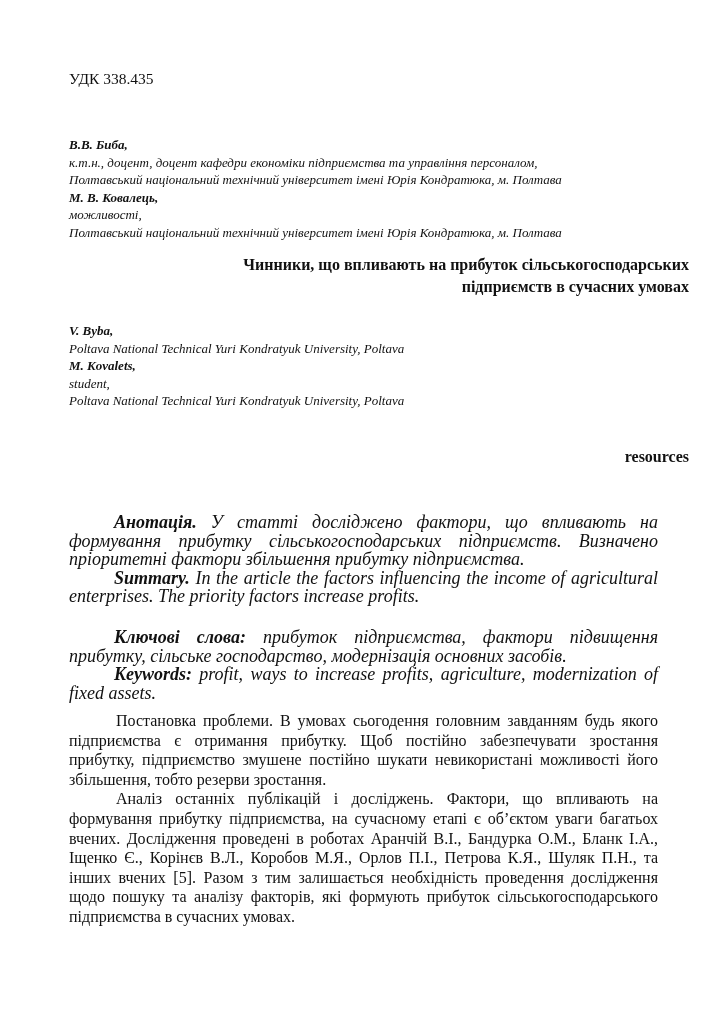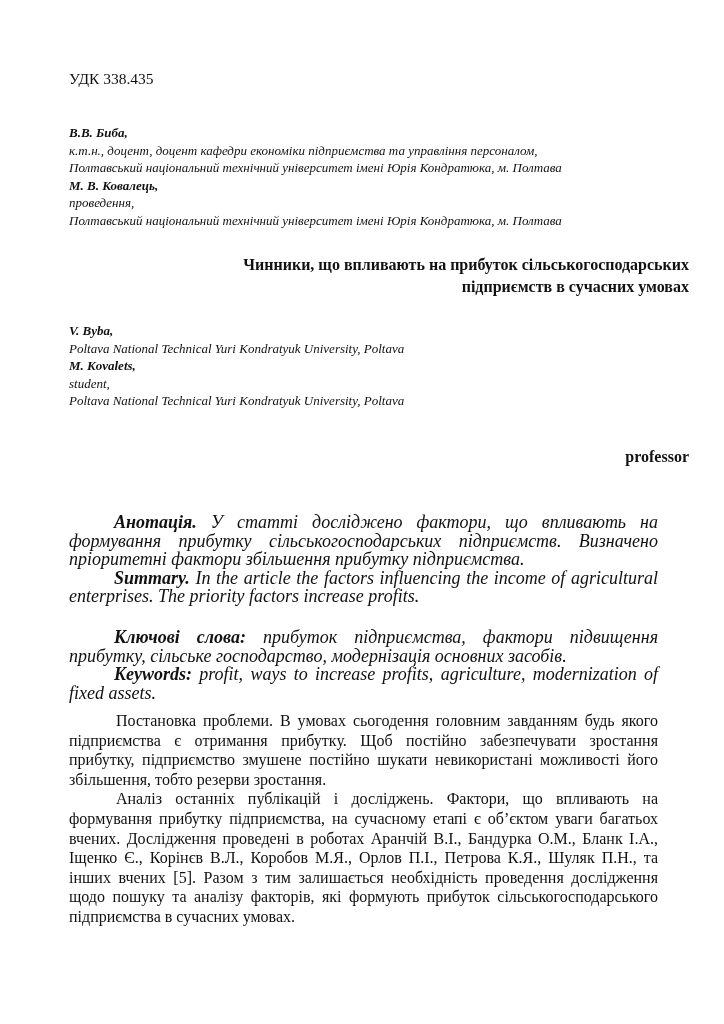--- a/index.html
+++ b/index.html
@@ -5,21 +5,21 @@
     html, body { margin: 0; padding: 0; background: #ffffff; }
     body { width: 724px; height: 1024px; position: relative; overflow: hidden;
       font-family: "Liberation Serif", "DejaVu Serif", serif; color: #111; }
     .page { position: absolute; left: 0; top: 0; width: 724px; height: 1024px; padding-left: 19px; }
     .abs { position: absolute; white-space: nowrap; }
     .udk { left: 69px; top: 70px; font-size: 15.5px; }
     .small { font-size: 13px; line-height: 17.5px; }
     .b { font-weight: normal; }
     .i { font-style: italic; }
     .bi { font-weight: bold; font-style: italic; }
-    .authors-ua { left: 69px; top: 124px; }
+    .authors-ua { left: 69px; top: 136px; }
     .authors-en { left: 69px; top: 322px; }
     .title { position: absolute; left: 99px; width: 590px; text-align: right; font-weight: bold;
       font-size: 16px; line-height: 22px; }
     .title-ua { top: 254px; }
     .title-en { top: 446px; }
     .block { position: absolute; left: 69px; width: 589px; font-size: 18px; line-height: 18.5px;
       text-align: justify; font-style: italic; }
     .indent { text-indent: 45px; }
     .abstract { top: 513px; }
     .keywords { top: 628px; }
@@ -34,39 +34,39 @@
 
 <div class="page">
 
   <div class="abs udk">УДК 338.435</div>
 
   <div class="abs authors-ua small">
     <span class="line bi">В.В. Биба,</span>
     <span class="line i">к.т.н., доцент, доцент кафедри економіки підприємства та управління персоналом,</span>
     <span class="line i">Полтавський національний технічний університет імені Юрія Кондратюка, м. Полтава</span>
     <span class="line bi">М. В. Ковалець,</span>
-    <span class="line i">проведення,</span>
+    <span class="line i">можливості,</span>
     <span class="line i">Полтавський національний технічний університет імені Юрія Кондратюка, м. Полтава</span>
   </div>
 
   <div class="title title-ua">
     <span class="line">Чинники, що впливають на прибуток сільськогосподарських</span>
     <span class="line">підприємств в сучасних умовах</span>
   </div>
 
   <div class="abs authors-en small">
     <span class="line bi">V. Byba,</span>
     <span class="line i">Poltava National Technical Yuri Kondratyuk University, Poltava</span>
     <span class="line bi">M. Kovalets,</span>
     <span class="line i">student,</span>
     <span class="line i">Poltava National Technical Yuri Kondratyuk University, Poltava</span>
   </div>
 
   <div class="title title-en">
-    <span class="line">professor</span>
+    <span class="line">resources</span>
   </div>
 
   <div class="block abstract">
     <div class="indent"><span class="bi">Анотація.</span><span> У статті досліджено фактори, що впливають на формування прибутку сільськогосподарських підприємств. Визначено пріоритетні фактори збільшення прибутку підприємства.</span></div>
     <div class="indent"><span class="bi">Summary.</span><span> In the article the factors influencing the income of agricultural enterprises. The priority factors increase profits.</span></div>
   </div>
 
   <div class="block keywords">
     <div class="indent"><span class="bi">Ключові слова:</span><span> прибуток підприємства, фактори підвищення прибутку, сільське господарство, модернізація основних засобів.</span></div>
     <div class="indent"><span class="bi">Keywords:</span><span> profit, ways to increase profits, agriculture, modernization of fixed assets.</span></div>

